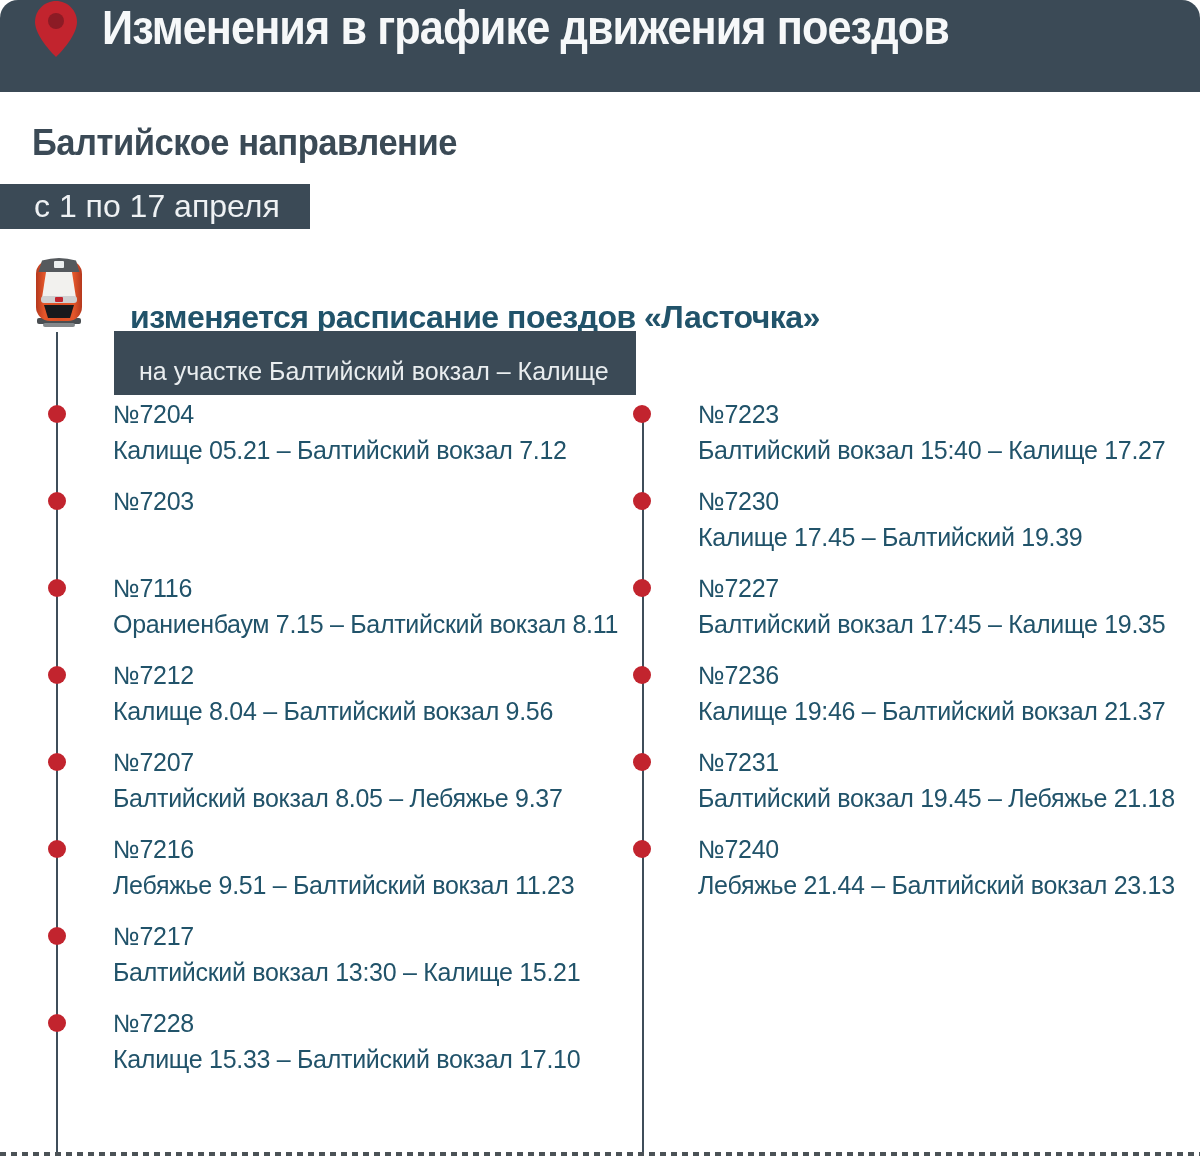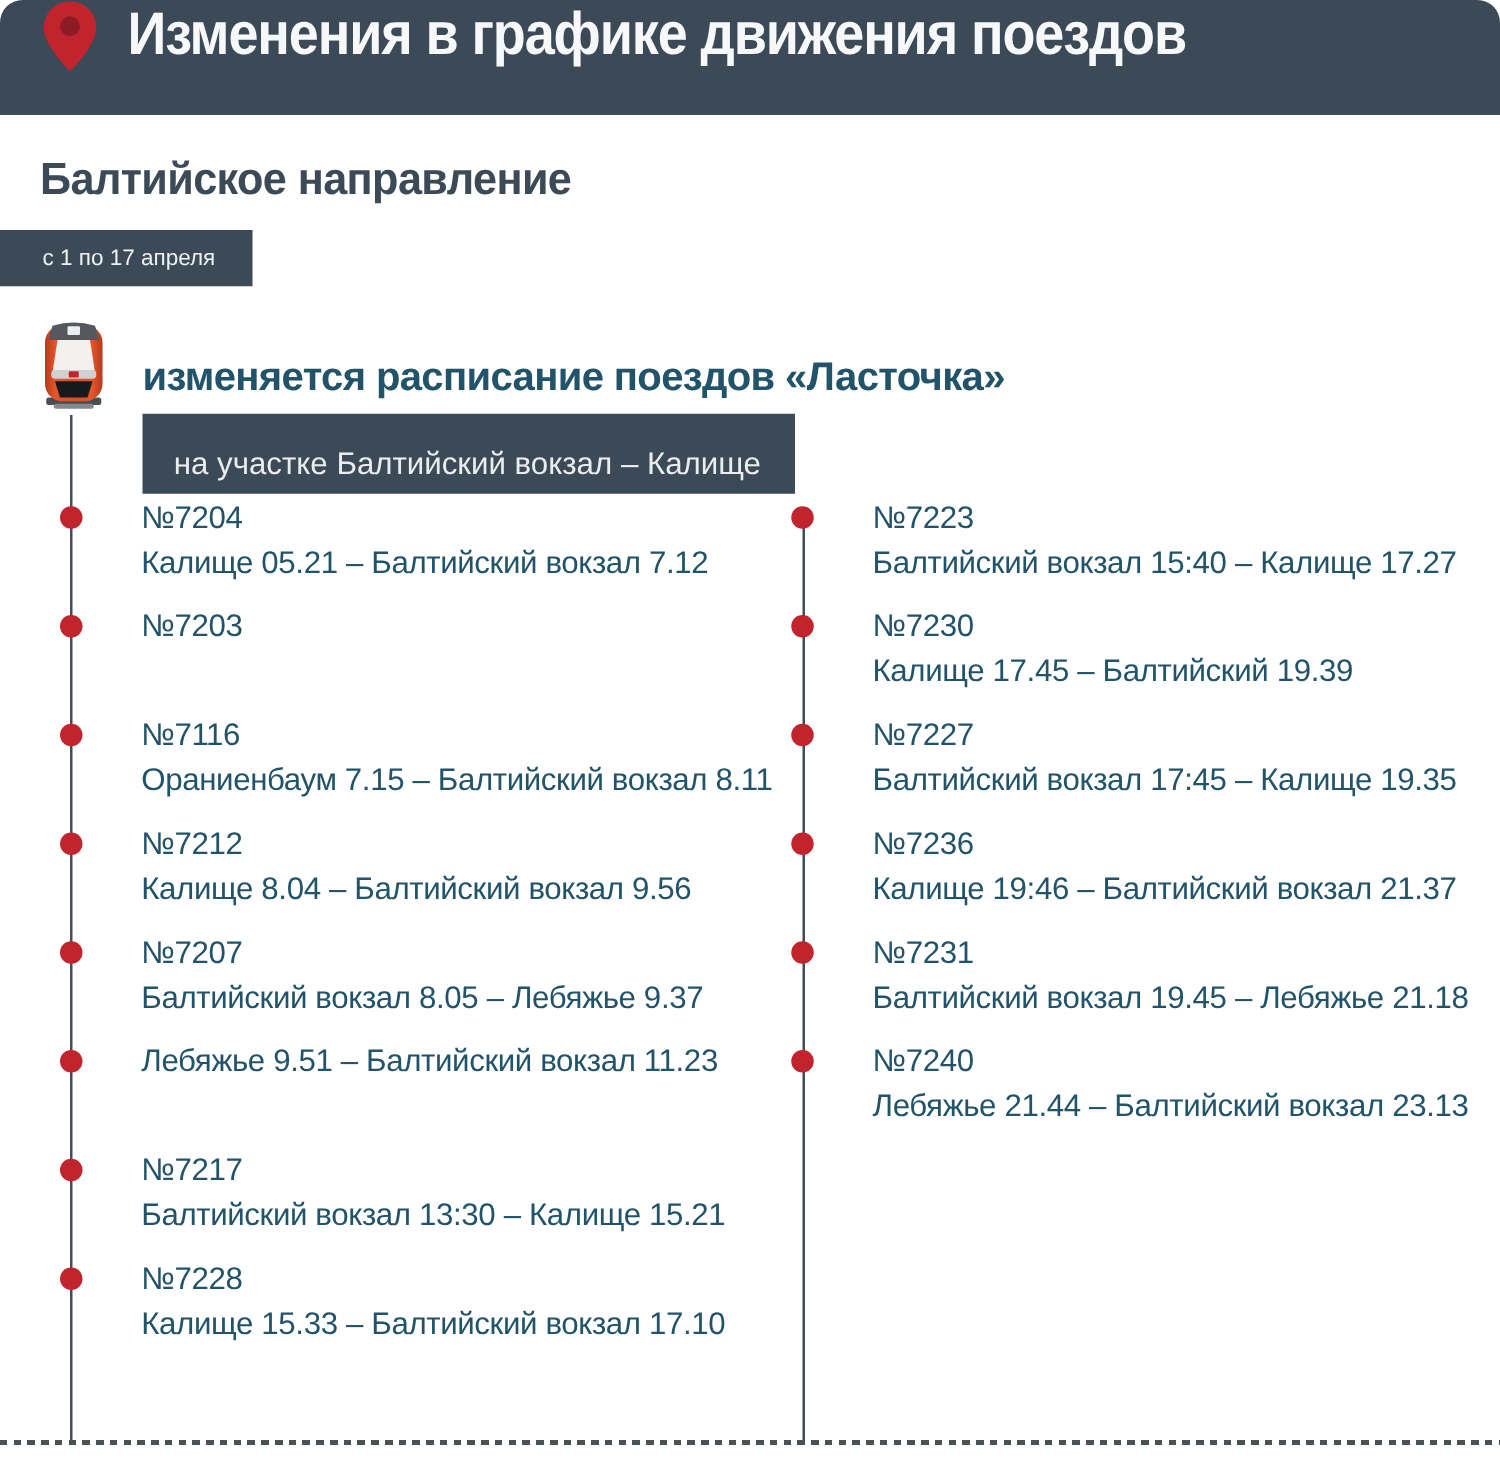--- a/index.html
+++ b/index.html
@@ -35,30 +35,30 @@
     font-size:36px;font-weight:bold;
     letter-spacing:-0.5px;
     transform:scaleX(.96);transform-origin:left center;
     white-space:nowrap;
   }
   
   .date-box{
     position:absolute;left:0;top:184px;height:45px;
     background:var(--bar-bg,#3b4a56);
     color:#eef1f3;
-    font-size:18px;line-height:45px;
+    font-size:32px;line-height:45px;
     padding:0 30px 0 34px;
     white-space:nowrap;
   }
   
   .train-wrap{position:absolute;left:29px;top:255px;}
   
   .schedule-heading{
     position:absolute;left:114px;top:283px;
-    margin:0;
+    margin:16px;
     color:var(--text-teal,#21536a);
     font-size:32px;font-weight:bold;
     letter-spacing:-0.5px;
     white-space:nowrap;
   }
   
   .section-box{
     position:absolute;left:114px;top:331px;height:47px;
     background:var(--bar-bg,#3b4a56);
     color:#e9edef;
@@ -175,20 +175,21 @@
   </div>
 
   <div class="entry">
     <span class="dot"></span>
     <div class="num">№7207</div>
     <div class="route">Балтийский вокзал 8.05 – Лебяжье 9.37</div>
   </div>
 
   <div class="entry">
     <span class="dot"></span>
+    <div class="num">№7216</div>
     <div class="route">Лебяжье 9.51 – Балтийский вокзал 11.23</div>
   </div>
 
   <div class="entry">
     <span class="dot"></span>
     <div class="num">№7217</div>
     <div class="route">Балтийский вокзал 13:30 – Калище 15.21</div>
   </div>
 
   <div class="entry">

